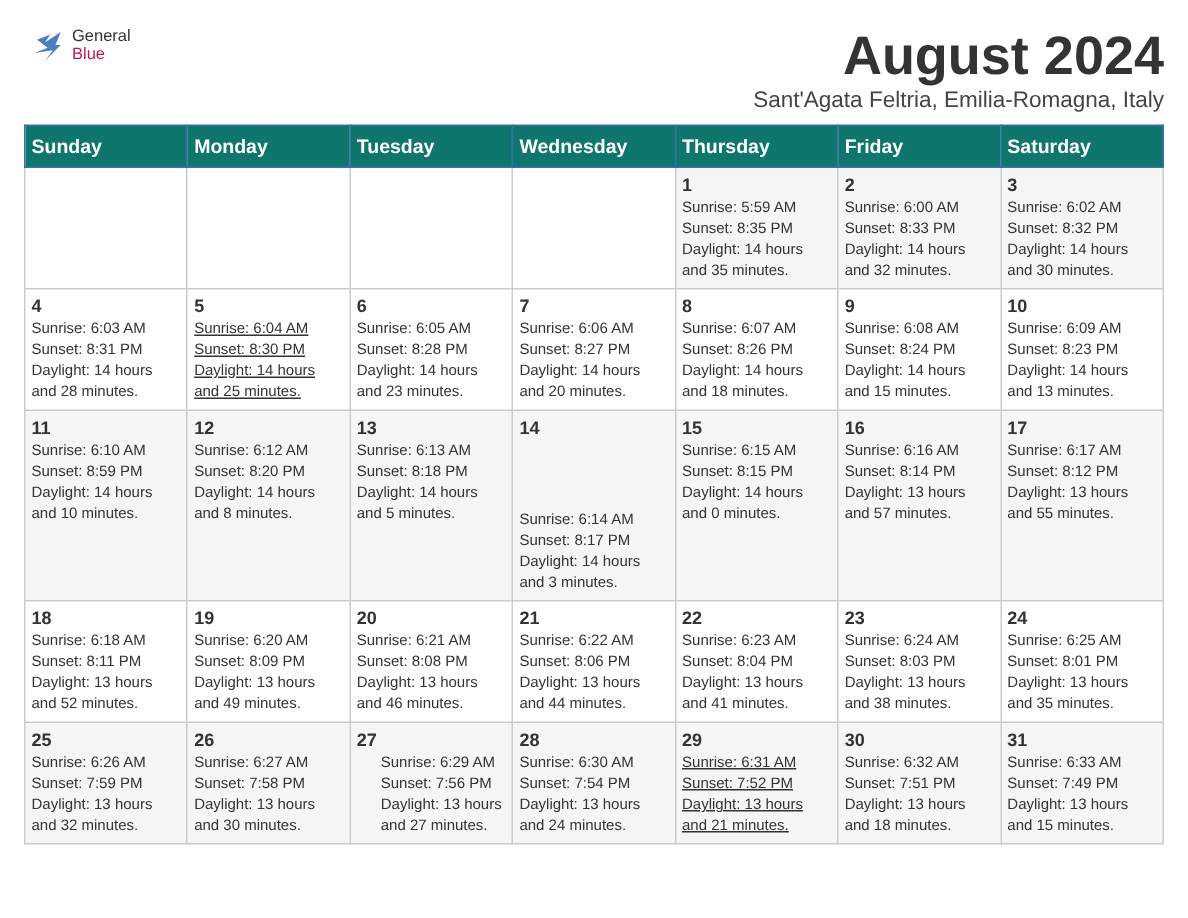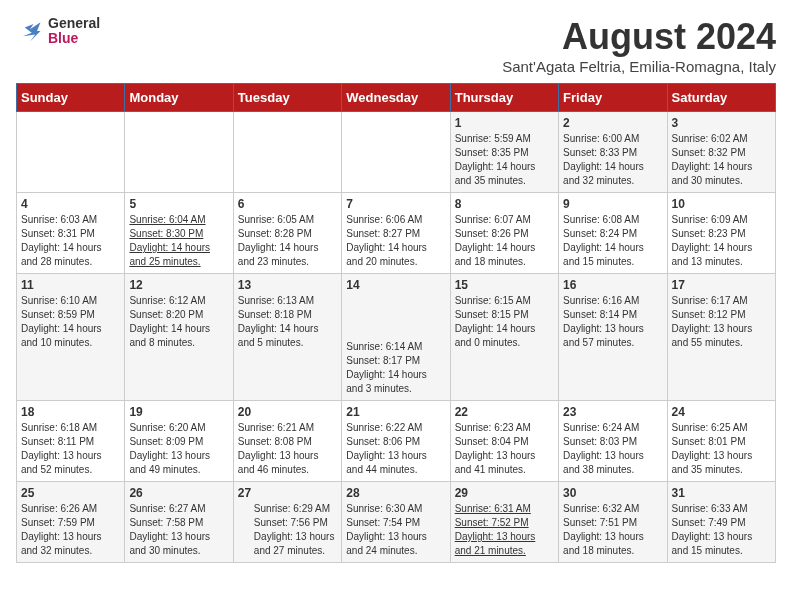--- a/index.html
+++ b/index.html
@@ -17,22 +17,22 @@
       margin-bottom: 8px;
     }
     .logo {
       display: flex;
       align-items: center;
       gap: 4px;
     }
     .logo-text {
       display: flex;
       flex-direction: column;
-      font-size: 14px;
-      font-weight: bold;
+      font-size: 11px;
+      font-weight: normal;
       color: #333;
       line-height: 1.1;
     }
     .logo-text span:last-child { color: #be185d; }
     .logo-bird {
       width: 28px;
       height: 28px;
     }
     .title-block { text-align: right; }
     .month-year {
@@ -43,21 +43,21 @@
     .location {
       font-size: 15px;
       color: #444;
     }
     table {
       width: 100%;
       border-collapse: collapse;
       table-layout: fixed;
     }
     thead tr th {
-      background: #b91c1c;
+      background: #0f766e;
       color: #fff;
       font-size: 13px;
       font-weight: bold;
       padding: 6px 4px;
       text-align: left;
       border: 1px solid #3a6fa8;
     }
     tbody tr td {
       border: 1px solid #ccc;
       vertical-align: top;

